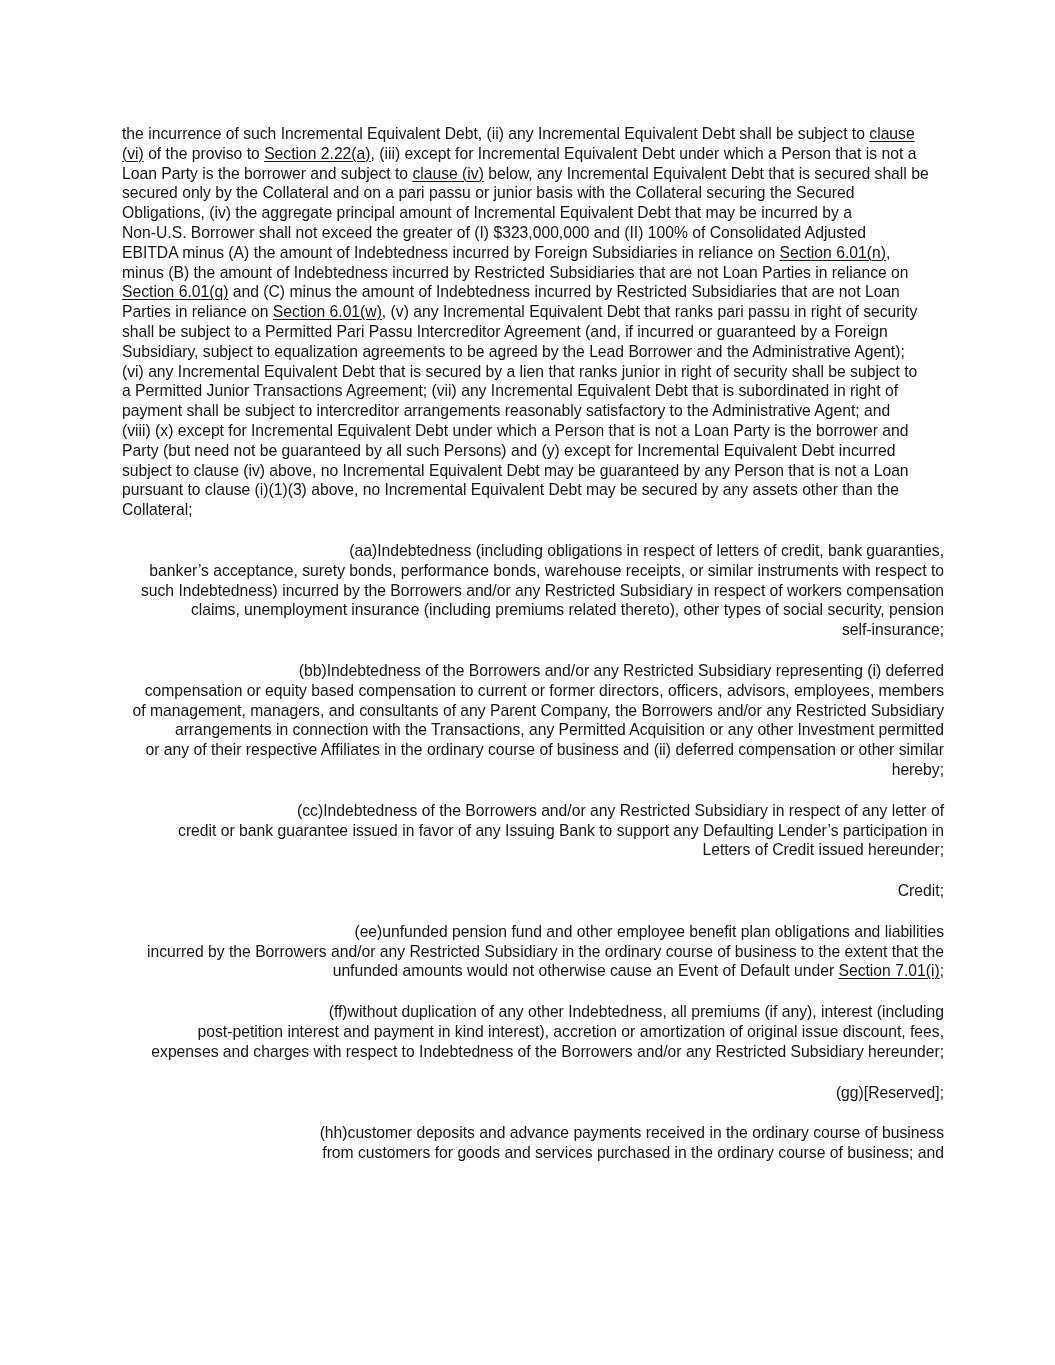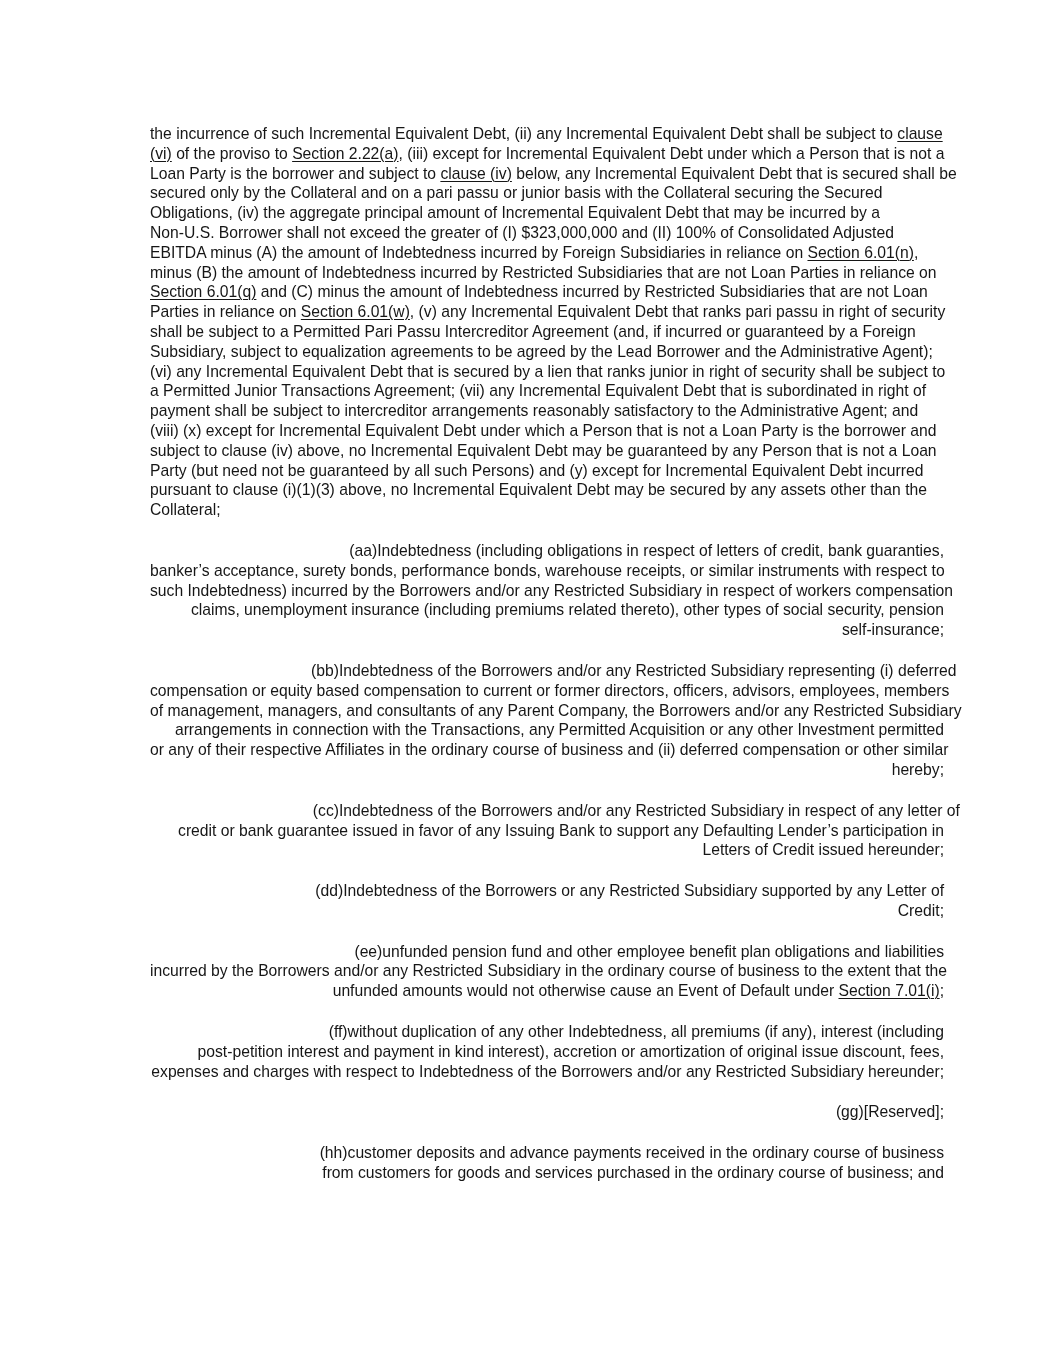--- a/index.html
+++ b/index.html
@@ -24,21 +24,20 @@
     font-size: 15.7px;
     line-height: 19.8px;
     font-weight: 400;
   }
   .para + .para {
     margin-top: 21px;
     text-align: right;
   }
   .line {
     white-space: nowrap;
-    margin-left: 28px;
   }
   .label {
     display: inline-block;
     margin-left: 124px;
     width: 65px;
   }
   .u {
     text-decoration: underline;
     text-decoration-thickness: 1px;
     text-underline-offset: 2px;
@@ -59,22 +58,22 @@
         <div class="line"><span>EBITDA minus (A) the amount of Indebtedness incurred by Foreign Subsidiaries in reliance on </span><span class="u">Section 6.01(n)</span><span>,</span></div>
         <div class="line"><span>minus (B) the amount of Indebtedness incurred by Restricted Subsidiaries that are not Loan Parties in reliance on</span></div>
         <div class="line"><span class="u">Section 6.01(q)</span><span> and (C) minus the amount of Indebtedness incurred by Restricted Subsidiaries that are not Loan</span></div>
         <div class="line"><span>Parties in reliance on </span><span class="u">Section 6.01(w)</span><span>, (v) any Incremental Equivalent Debt that ranks pari passu in right of security</span></div>
         <div class="line"><span>shall be subject to a Permitted Pari Passu Intercreditor Agreement (and, if incurred or guaranteed by a Foreign</span></div>
         <div class="line"><span>Subsidiary, subject to equalization agreements to be agreed by the Lead Borrower and the Administrative Agent);</span></div>
         <div class="line"><span>(vi) any Incremental Equivalent Debt that is secured by a lien that ranks junior in right of security shall be subject to</span></div>
         <div class="line"><span>a Permitted Junior Transactions Agreement; (vii) any Incremental Equivalent Debt that is subordinated in right of</span></div>
         <div class="line"><span>payment shall be subject to intercreditor arrangements reasonably satisfactory to the Administrative Agent; and</span></div>
         <div class="line"><span>(viii) (x) except for Incremental Equivalent Debt under which a Person that is not a Loan Party is the borrower and</span></div>
+        <div class="line"><span>Party (but need not be guaranteed by all such Persons) and (y) except for Incremental Equivalent Debt incurred</span></div>
         <div class="line"><span>subject to clause (iv) above, no Incremental Equivalent Debt may be guaranteed by any Person that is not a Loan</span></div>
-        <div class="line"><span>Party (but need not be guaranteed by all such Persons) and (y) except for Incremental Equivalent Debt incurred</span></div>
         <div class="line"><span>pursuant to clause (i)(1)(3) above, no Incremental Equivalent Debt may be secured by any assets other than the</span></div>
         <div class="line"><span>Collateral;</span></div>
       </div>
       <div class="para">
         <div class="line"><span class="label">(aa)</span><span>Indebtedness (including obligations in respect of letters of credit, bank guaranties,</span></div>
         <div class="line"><span>banker’s acceptance, surety bonds, performance bonds, warehouse receipts, or similar instruments with respect to</span></div>
         <div class="line"><span>such Indebtedness) incurred by the Borrowers and/or any Restricted Subsidiary in respect of workers compensation</span></div>
         <div class="line"><span>claims, unemployment insurance (including premiums related thereto), other types of social security, pension</span></div>
         <div class="line"><span>self-insurance;</span></div>
       </div>
@@ -85,21 +84,20 @@
         <div class="line"><span>arrangements in connection with the Transactions, any Permitted Acquisition or any other Investment permitted</span></div>
         <div class="line"><span>or any of their respective Affiliates in the ordinary course of business and (ii) deferred compensation or other similar</span></div>
         <div class="line"><span>hereby;</span></div>
       </div>
       <div class="para">
         <div class="line"><span class="label">(cc)</span><span>Indebtedness of the Borrowers and/or any Restricted Subsidiary in respect of any letter of</span></div>
         <div class="line"><span>credit or bank guarantee issued in favor of any Issuing Bank to support any Defaulting Lender’s participation in</span></div>
         <div class="line"><span>Letters of Credit issued hereunder;</span></div>
       </div>
       <div class="para">
-        <div class="line"><span class="label">(dd)</span><span>Indebtedness of the Borrowers or any Restricted Subsidiary supported by any Letter of</span></div>
         <div class="line"><span>Credit;</span></div>
       </div>
       <div class="para">
         <div class="line"><span class="label">(ee)</span><span>unfunded pension fund and other employee benefit plan obligations and liabilities</span></div>
         <div class="line"><span>incurred by the Borrowers and/or any Restricted Subsidiary in the ordinary course of business to the extent that the</span></div>
         <div class="line"><span>unfunded amounts would not otherwise cause an Event of Default under </span><span class="u">Section 7.01(i)</span><span>;</span></div>
       </div>
       <div class="para">
         <div class="line"><span class="label">(ff)</span><span>without duplication of any other Indebtedness, all premiums (if any), interest (including</span></div>
         <div class="line"><span>post-petition interest and payment in kind interest), accretion or amortization of original issue discount, fees,</span></div>

